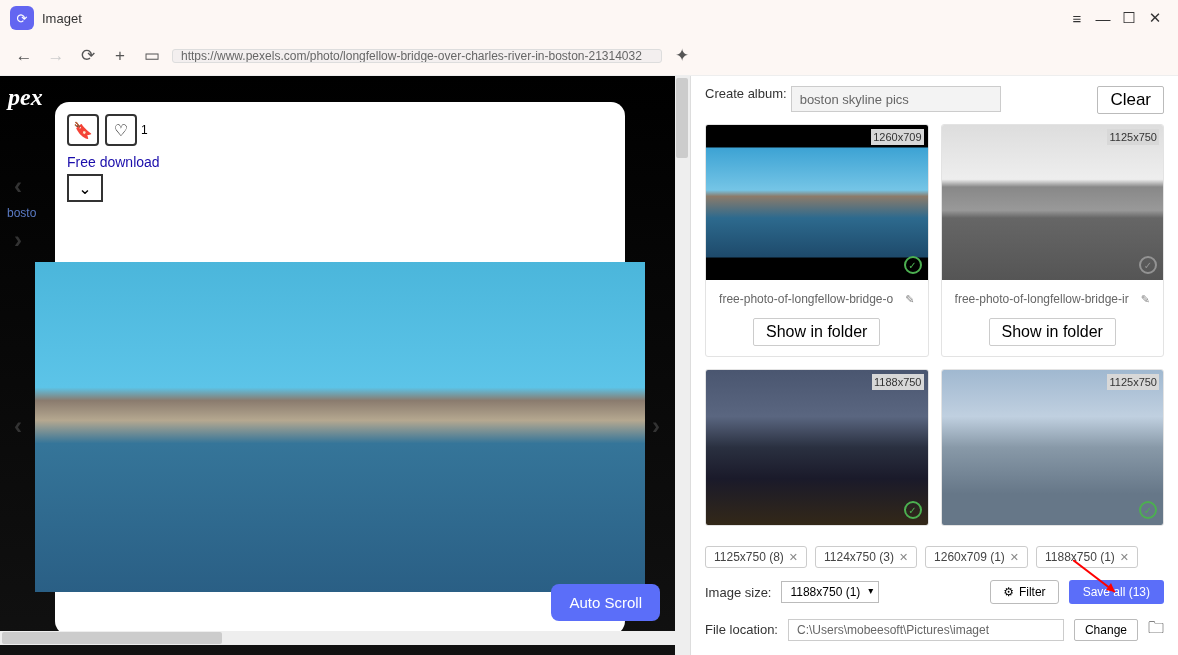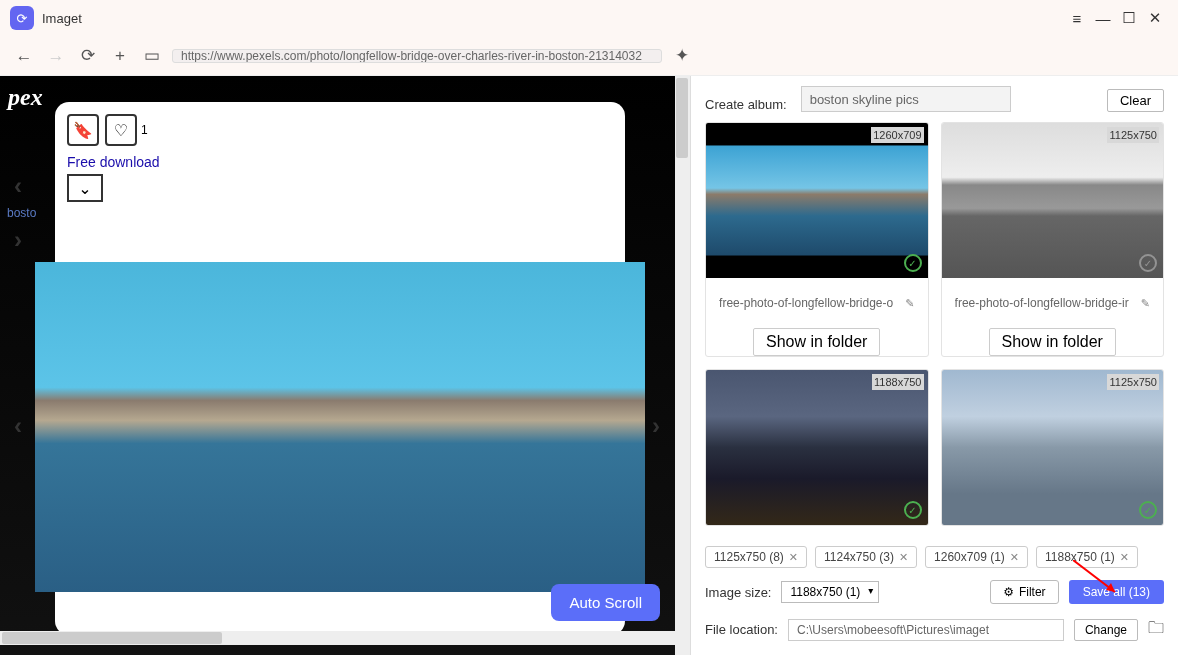--- a/index.html
+++ b/index.html
@@ -27,34 +27,34 @@
 .auto-scroll { position: absolute; bottom: 34px; right: 30px; background: #5b6ef9; color: #fff; padding: 10px 18px; border-radius: 8px; font-size: 15px; font-weight: 500; cursor: pointer; }
 .bottom-scrollbar { position: absolute; bottom: 10px; left: 0; right: 0; height: 14px; background: #eee; }
 .scrollbar-thumb { position: absolute; left: 2px; width: 220px; height: 12px; top: 1px; background: #ccc; border-radius: 2px; }
 .right-scrollbar { position: absolute; right: 0; top: 0; bottom: 0; width: 15px; background: #eee; }
 .right-thumb { position: absolute; top: 2px; width: 12px; left: 1px; height: 80px; background: #ccc; border-radius: 2px; }
 .side-arrow { position: absolute; color: #333; font-size: 24px; font-weight: bold; }
 .side-l1 { top: 96px; left: 14px; } .side-l2 { top: 150px; left: 14px; } .side-l3 { top: 336px; left: 14px; }
 .side-r { top: 336px; right: 30px; }
 .boston-text { position: absolute; top: 130px; left: 7px; color: #5a7ac4; font-size: 12px; }
 .panel { flex: 1; background: #fff; display: flex; flex-direction: column; overflow: hidden; border-left: 1px solid #ddd; }
-.panel-top { padding: 10px 14px; display: flex; align-items: flex-end; gap: 14px; }
+.panel-top { padding: 10px 14px; display: flex; align-items: flex-start; gap: 4px; }
 .panel-label { font-size: 13px; color: #333; }
 .album-input { flex: 1; height: 26px; border: 1px solid #ccc; background: #f3f3f3; padding: 0 8px; font-size: 13px; color: #666; max-width: 210px; }
-.clear-btn { margin-left: auto; padding: 3px 12px; border: 1px solid #bbb; background: #fff; font-size: 13px; cursor: pointer; border-radius: 2px; }
+.clear-btn { margin-left: auto; padding: 3px 12px; border: 1px solid #bbb; background: #fff; font-size: 17px; cursor: pointer; border-radius: 2px; }
 .gallery { flex: 1; overflow-y: auto; padding: 0 14px 10px; display: grid; grid-template-columns: 1fr 1fr; gap: 12px; }
 .img-card { border: 1px solid #e3e3e3; border-radius: 3px; overflow: hidden; background: #fff; }
 .img-thumb { height: 155px; background: #333; position: relative; }
 .thumb-a { background: linear-gradient(180deg, #000 0%, #000 14%, #3da3d4 15%, #75c5e6 42%, #8c7b6a 46%, #2d6a8e 60%, #1e4a6b 85%, #000 86%, #000 100%); }
 .thumb-b { background: linear-gradient(180deg, #ddd 0%, #eee 35%, #888 40%, #999 55%, #666 60%, #555 100%); filter: grayscale(100%); }
 .thumb-c { background: linear-gradient(180deg, #4a5670 0%, #5a6680 30%, #2a3040 50%, #1a1a2a 70%, #332818 100%); }
 .thumb-d { background: linear-gradient(180deg, #a0b8d0 0%, #c0d0e0 30%, #8899a8 50%, #667788 80%); }
 .size-badge { position: absolute; top: 4px; right: 4px; background: #d8d8d8; color: #333; font-size: 11px; padding: 2px 2px; }
 .check-circle { position: absolute; bottom: 6px; right: 6px; width: 18px; height: 18px; border: 2px solid #4caf50; border-radius: 50%; color: #4caf50; font-size: 10px; display: flex; align-items: center; justify-content: center; }
-.card-name-row { display: flex; align-items: center; justify-content: center; padding: 18px 8px; gap: 12px; }
+.card-name-row { display: flex; align-items: center; justify-content: center; padding: 12px 8px; gap: 12px; }
 .card-name { font-size: 12px; color: #666; white-space: nowrap; overflow: hidden; }
 .edit-pen { font-size: 11px; color: #888; cursor: pointer; }
 .show-folder { display: block; margin: 0 auto 10px; padding: 4px 12px; border: 1px solid #ccc; background: #fff; font-size: 16px; cursor: pointer; border-radius: 2px; }
 .chip-row { padding: 10px 14px 6px; display: flex; gap: 8px; flex-wrap: wrap; }
 .chip { border: 1px solid #ccc; border-radius: 3px; padding: 3px 8px; font-size: 12px; color: #444; display: flex; align-items: center; gap: 5px; cursor: pointer; }
 .chip-x { font-size: 11px; color: #888; }
 .controls-row { padding: 6px 14px; display: flex; align-items: center; gap: 10px; }
 .sel { border: 1px solid #bbb; padding: 3px 18px 3px 8px; font-size: 12px; background: #fff; cursor: pointer; position: relative; }
 .sel::after { content: "▾"; position: absolute; right: 5px; font-size: 10px; }
 .filter-btn { margin-left: auto; border: 1px solid #bbb; padding: 4px 12px; font-size: 12px; background: #fff; cursor: pointer; border-radius: 3px; display: flex; align-items: center; gap: 5px; }

